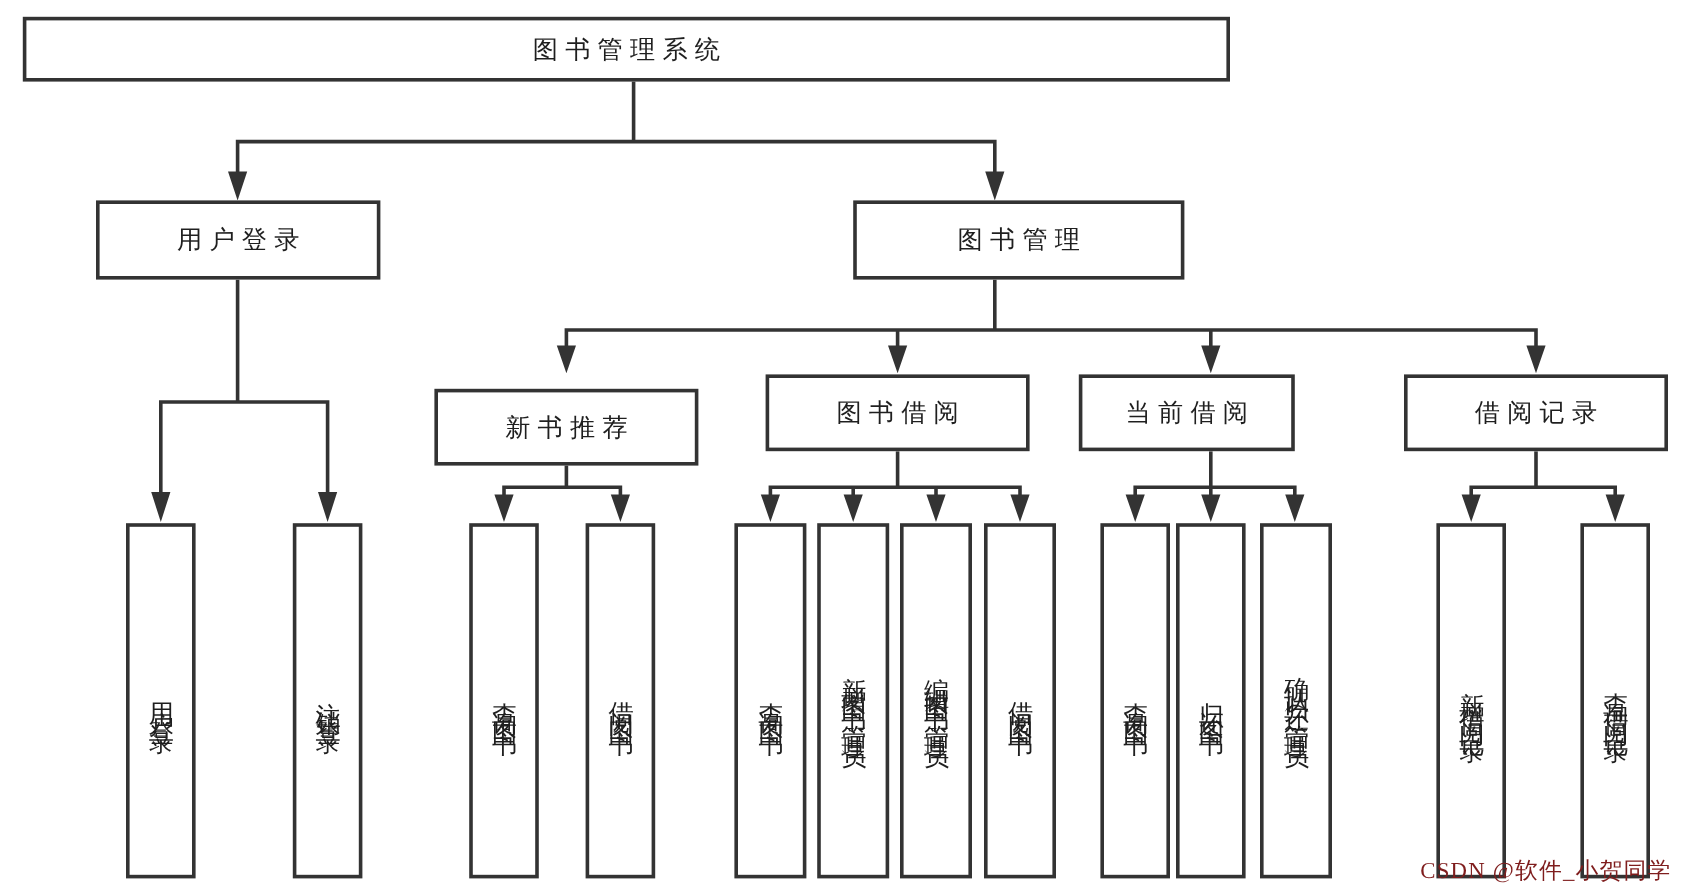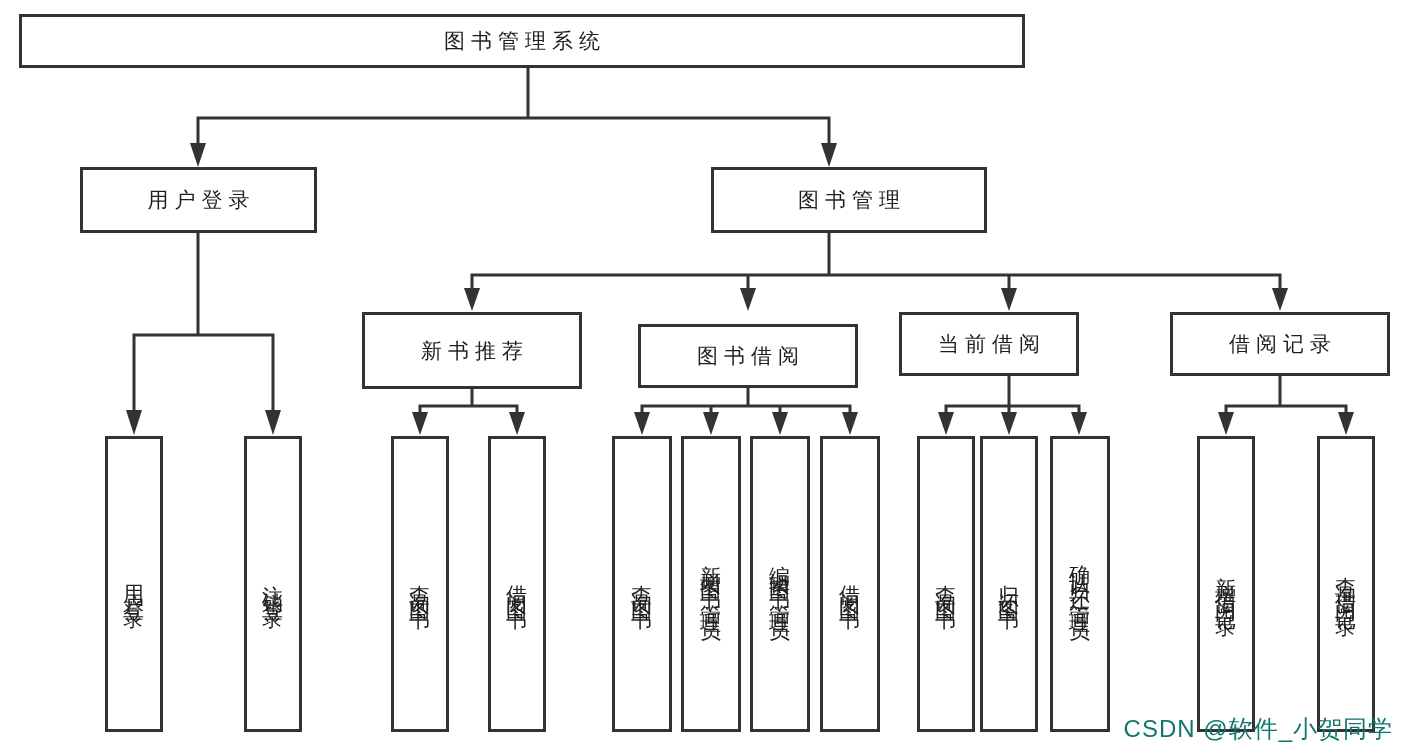--- a/index.html
+++ b/index.html
@@ -6,21 +6,21 @@
     margin: 0;
     padding: 0;
     background: #ffffff;
   }
   .canvas {
     position: relative;
     width: 1405px;
     height: 747px;
     background: #ffffff;
     overflow: hidden;
-    font-family: Liberation Sans, sans-serif;
+    font-family: Liberation Serif, serif;
   }
   .connector-layer {
     position: absolute;
     left: 0;
     top: 0;
     width: 1405px;
     height: 747px;
   }
   .node {
     position: absolute;
@@ -45,23 +45,23 @@
     font-size: 21px;
     letter-spacing: 8px;
     line-height: 1;
     color: #1f1f1f;
     white-space: nowrap;
   }
   .watermark {
     position: absolute;
     top: 713px;
     right: 12px;
-    font-size: 24px;
+    font-size: 19px;
     letter-spacing: 1px;
-    color: #0f766e;
+    color: #7f1d1d;
     white-space: nowrap;
     z-index: 5;
   }
 </style>
 </head>
 <body>
 
 <div class="canvas">
 
   <svg class="connector-layer" width="1405" height="747" viewBox="0 0 1405 747" xmlns="http://www.w3.org/2000/svg">
@@ -106,24 +106,24 @@
     <span class="hlabel">图书管理系统</span>
   </div>
 
   <div class="node" style="left:80px; top:167px; width:237px; height:66px;">
     <span class="hlabel">用户登录</span>
   </div>
   <div class="node" style="left:711px; top:167px; width:276px; height:66px;">
     <span class="hlabel">图书管理</span>
   </div>
 
-  <div class="node" style="left:362px; top:312px; width:220px; height:77px;">
+  <div class="node" style="left:362px; top:324px; width:220px; height:64px;">
     <span class="hlabel">新书推荐</span>
   </div>
-  <div class="node" style="left:638px; top:312px; width:220px; height:64px;margin-top:12px;">
+  <div class="node" style="left:638px; top:312px; width:220px; height:64px;">
     <span class="hlabel">图书借阅</span>
   </div>
   <div class="node" style="left:899px; top:312px; width:180px; height:64px;">
     <span class="hlabel">当前借阅</span>
   </div>
   <div class="node" style="left:1170px; top:312px; width:220px; height:64px;">
     <span class="hlabel">借阅记录</span>
   </div>
 
   <div class="node" style="left:105px; top:436px; width:58px; height:296px;">

